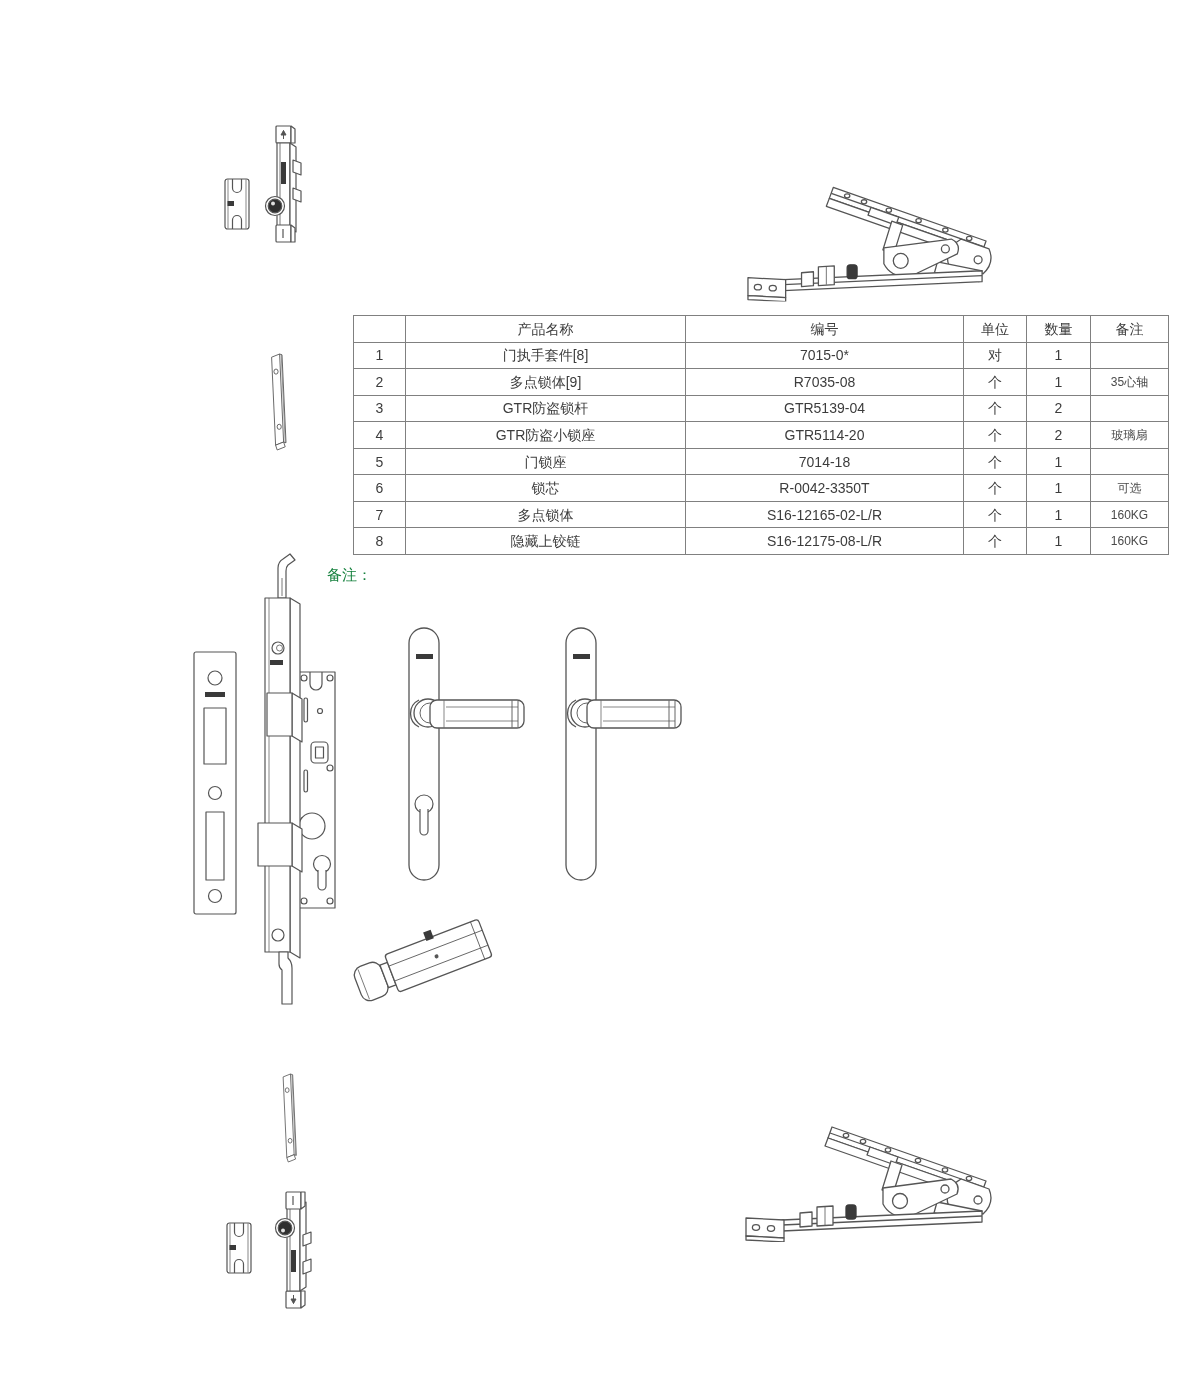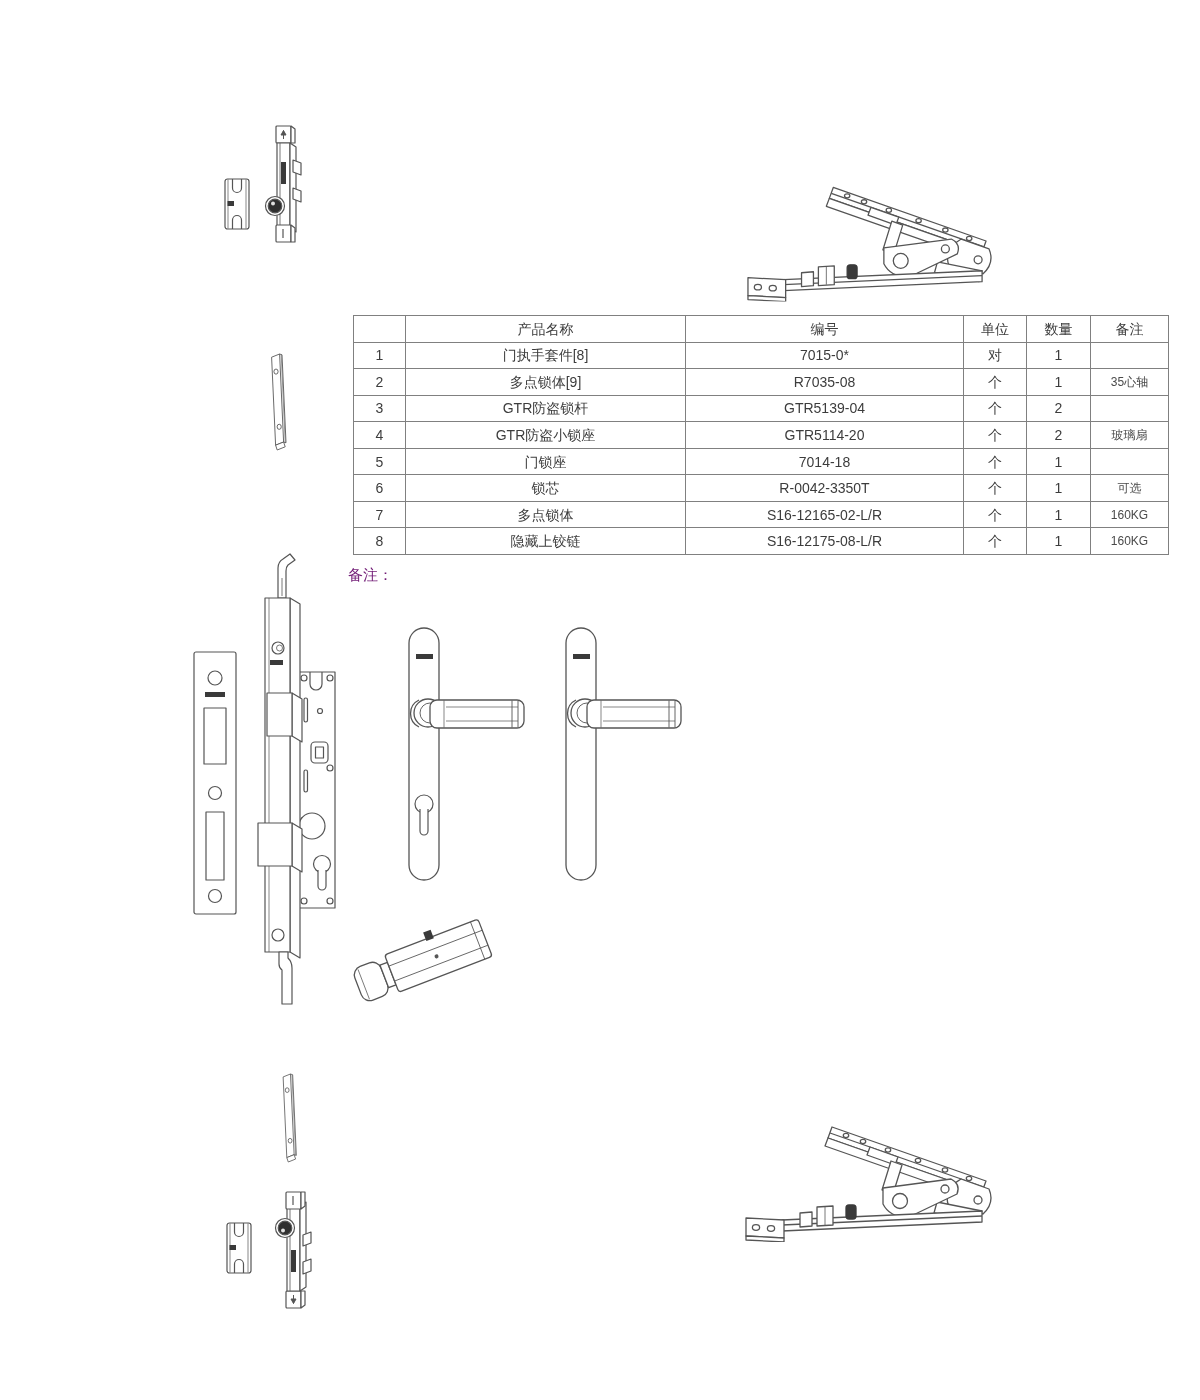--- a/index.html
+++ b/index.html
@@ -7,21 +7,21 @@
           font-family:"Liberation Sans","DejaVu Sans",sans-serif;color:#3c3c3c;}
   .abs{position:absolute;}
   
   .parts-table{position:absolute;left:345px;top:315px;width:815px;height:240px;
                border-collapse:collapse;table-layout:fixed;margin-left:8px;}
   .parts-table th,.parts-table td{border:1px solid #808080;text-align:center;vertical-align:middle;
                font-size:14px;font-weight:400;color:#3c3c3c;padding:0;height:25.5px;line-height:1;
                overflow:hidden;white-space:nowrap;}
   .parts-table td.rm{font-size:12px;color:#4a4a4a;}
   
-  .notes{position:absolute;left:348px;top:566px;display:flex;font-size:15px;color:#701a75;}
+  .notes{position:absolute;left:327px;top:566px;display:flex;font-size:15px;color:#15803d;}
   .notes-label{white-space:nowrap;}
   .notes-lines > div{line-height:21px;margin-bottom:4px;white-space:nowrap;}
   svg{display:block;}
 </style>
 </head>
 <body>
 
 <div class="canvas">
 
   <svg width="0" height="0" style="position:absolute" aria-hidden="true">

